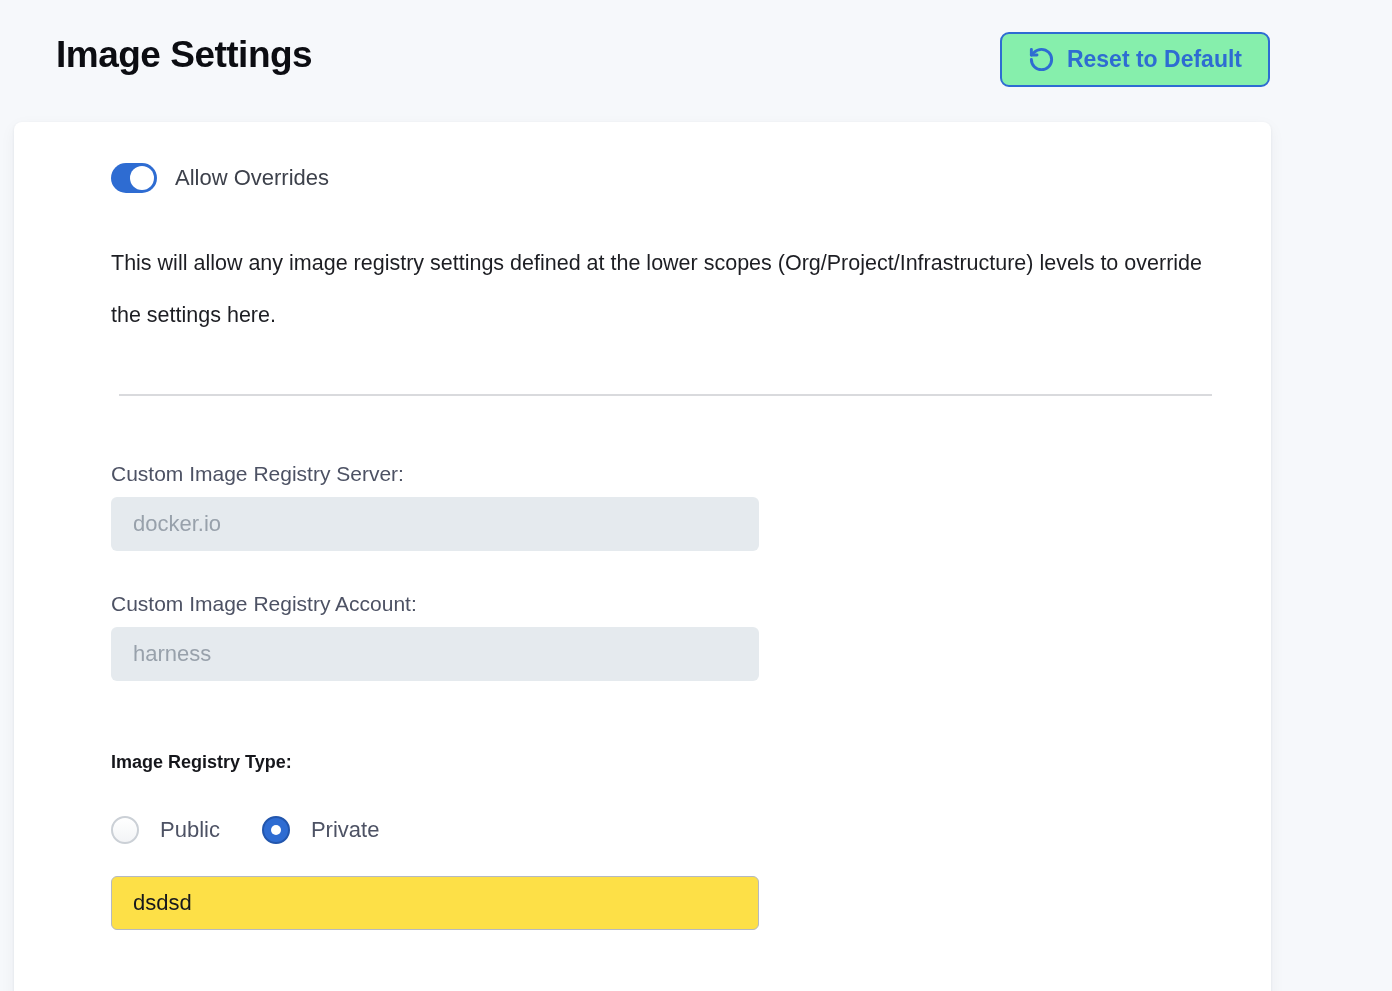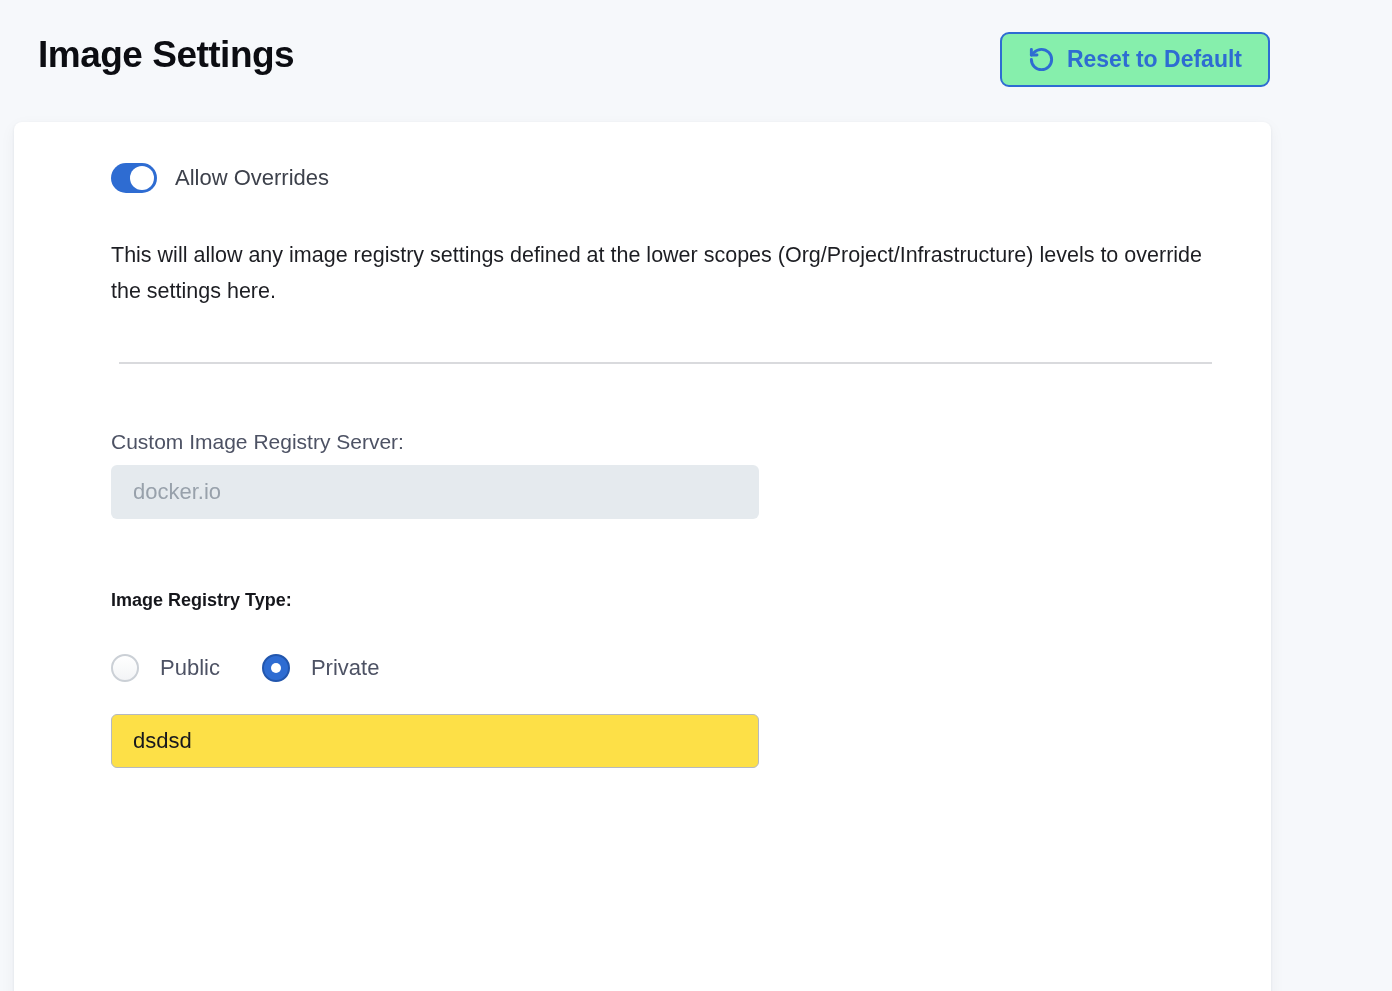--- a/index.html
+++ b/index.html
@@ -20,21 +20,21 @@
   html, body {
     width: 1392px; height: 991px;
     overflow: hidden;
     font-family: "Liberation Sans", sans-serif;
     background: var(--page-background);
     position: relative;
   }
   
   .page-header { position: absolute; top: 0; left: 0; right: 0; height: 122px; }
   .page-title {
-    position: absolute; top: 34px; left: 38px;
+    position: absolute; top: 34px; left: 56px;
     font-size: 37px; font-weight: 700; letter-spacing: -0.5px;
     color: var(--title-text);
   }
   .reset-button {
     position: absolute; top: 32px; right: 122px;
     height: 55px; padding: 0 26px;
     display: inline-flex; align-items: center; gap: 12px;
     background: #86efac;
     border: 2px solid var(--accent-blue);
     border-radius: 9px;
@@ -63,21 +63,21 @@
   .toggle-knob {
     position: absolute; top: 3px; right: 3px;
     width: 24px; height: 24px; border-radius: 50%;
     background: #ffffff;
   }
   .toggle-label { font-size: 22px; color: #3d414b; }
   
   .description {
     margin-top: 44px;
     max-width: 1115px;
-    font-size: 21.5px; line-height: 36px;
+    font-size: 21.5px; line-height: 52px;
     color: var(--body-text);
   }
   
   .divider {
     margin: 53px 0 0 8px;
     border: none;
     border-top: 2px solid var(--divider-color);
   }
   
   .field-label {
@@ -162,20 +162,24 @@
 
   <p class="description">This will allow any image registry settings defined at the lower scopes (Org/Project/Infrastructure) levels to override the settings here.</p>
 
   <hr class="divider">
 
   <div class="field field-server">
     <label class="field-label">Custom Image Registry Server:</label>
     <input class="text-input" type="text" disabled="" value="docker.io" style="">
   </div>
 
+  <div class="field field-account">
+    <label class="field-label">Custom Image Registry Account:</label>
+    <input class="text-input" type="text" disabled="" value="harness" style="">
+  </div>
 
   <div class="type-section">
     <span class="type-label">Image Registry Type:</span>
     <div class="radio-row">
       <label class="radio-option" role="radio" aria-checked="false">
         <span class="radio-circle"></span>
         <span>Public</span>
       </label>
       <label class="radio-option" role="radio" aria-checked="true">
         <span class="radio-circle checked"></span>

